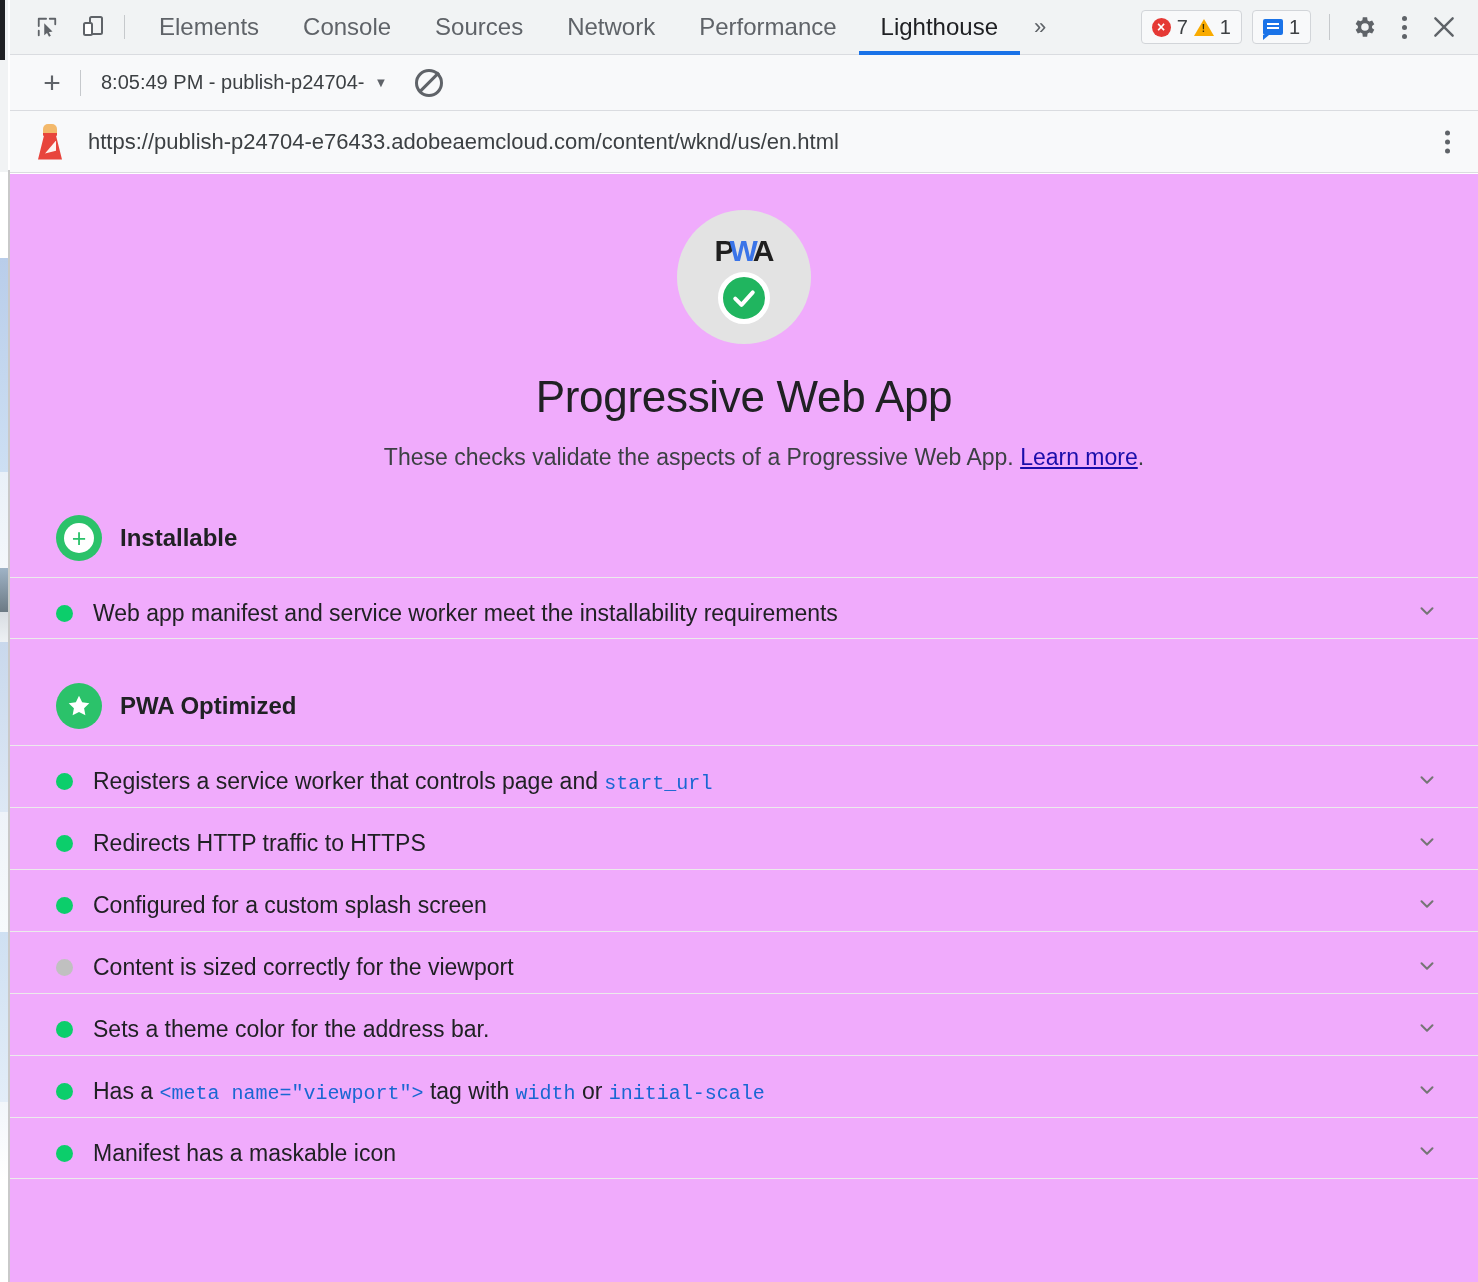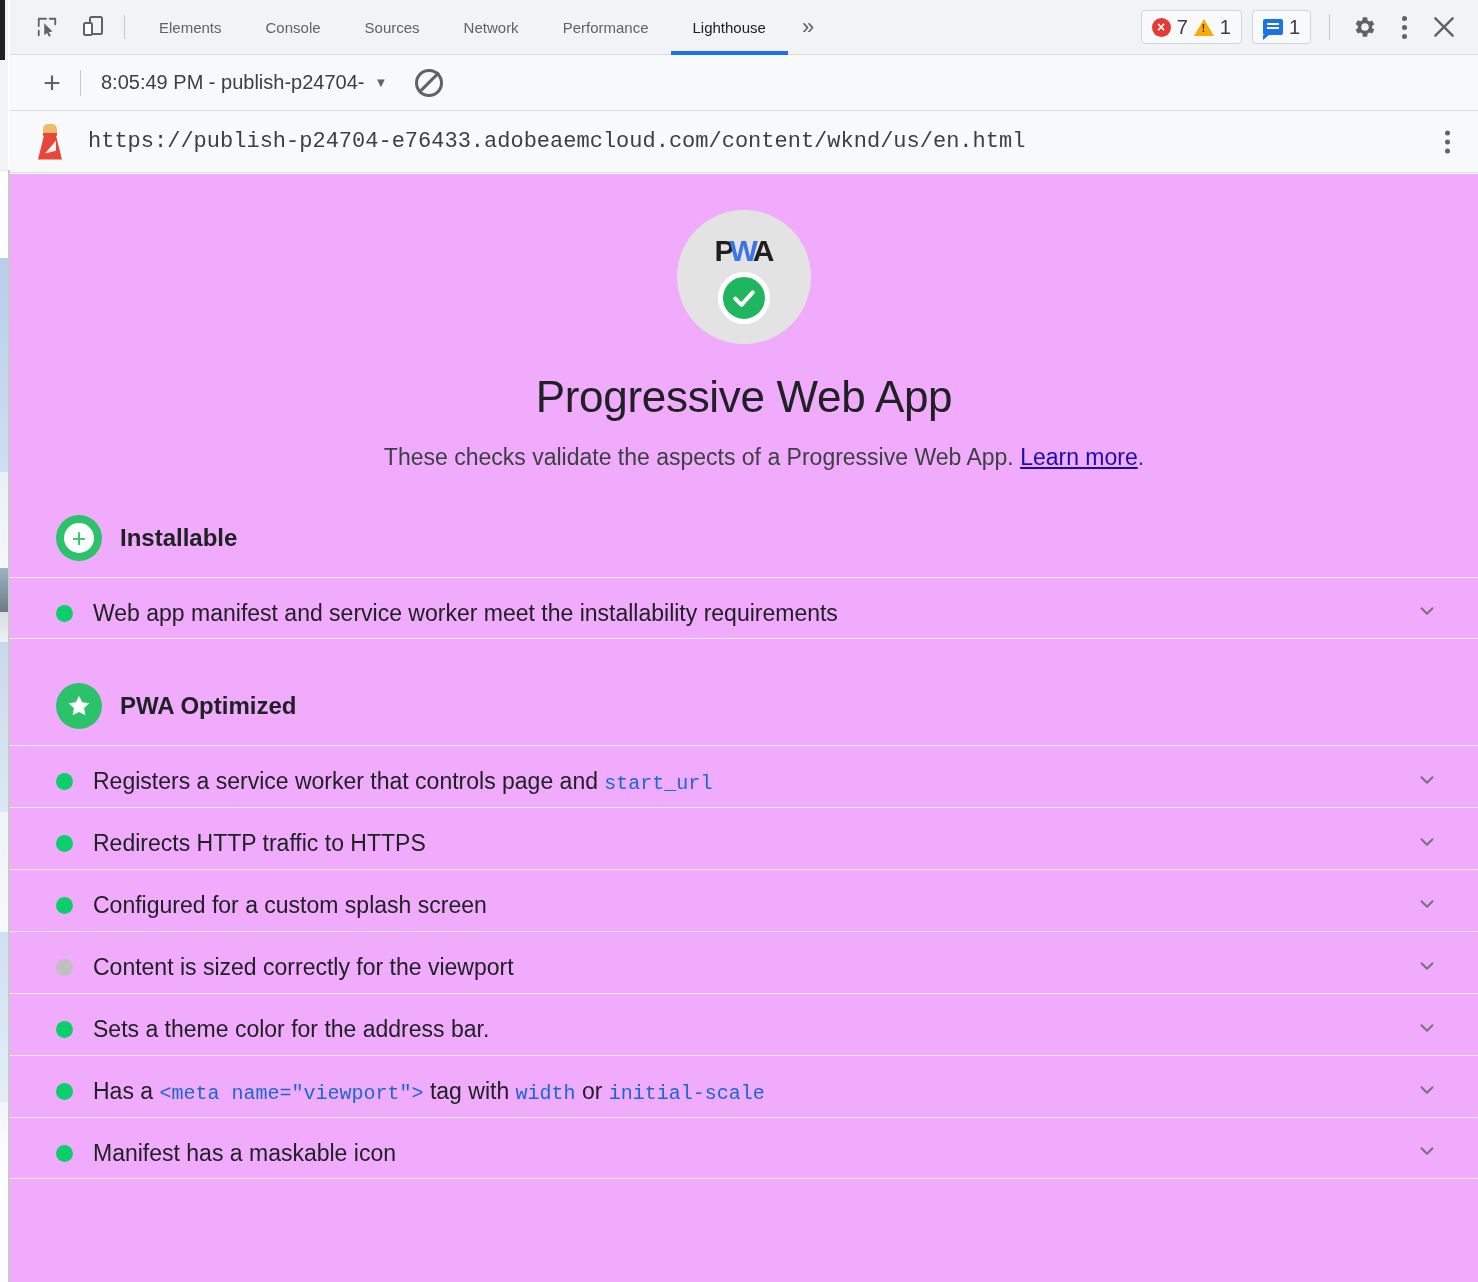--- a/index.html
+++ b/index.html
@@ -53,21 +53,21 @@
     display: flex; align-items: center; justify-content: center;
     border-radius: 3px; cursor: pointer;
   }
   .tb-icon:first-child { margin-left: 18px; }
   .tb-sep {
     width: 1px; height: 24px; background: #c6c9cc; margin: 0 12px;
   }
   .dt-tabs { display: flex; align-items: stretch; height: 55px; }
   .dt-tab {
     display: flex; align-items: center; padding: 0 22px;
-    font-size: 15px; color: #5f6368; cursor: pointer;
+    font-size: 24px; color: #5f6368; cursor: pointer;
     position: relative; white-space: nowrap;
   }
   .dt-tab.active { color: #202124; }
   .dt-tab.active::after {
     content: ""; position: absolute; left: 0; right: 0; bottom: 0;
     height: 4px; background: #1a73e8;
   }
   .dt-more {
     color: #5f6368; font-size: 22px; padding: 0 14px; cursor: pointer;
     display: flex; align-items: center; height: 100%;
@@ -139,21 +139,21 @@
   }
   .no-entry::after {
     content:""; position:absolute; left:-3px; top:9px; width:28px; height:3px;
     background:#5f6368; transform: rotate(-45deg);
   }
 
   
   .url-bar {
     position: absolute; left: 10px; top: 111px; right: 0; height: 62px;
     background: #f8f9fa; border-bottom: 1px solid #dadce0;
-    display:flex; align-items:center;font-family:Liberation Mono, monospace;
+    display:flex; align-items:center;
   }
   .lh-icon { margin-left: 24px; width: 32px; height: 40px; position: relative; }
   .lh-top {
     position:absolute; left:9px; top:2px; width:14px; height:12px;
     background:#f3b96b; border-radius: 5px 5px 1px 1px;
     border-bottom: 3px solid #e8453c;
   }
   .lh-body {
     position:absolute; left:4px; top:14px; width:24px; height:24px;
     background:#e8453c; clip-path: polygon(25% 0, 75% 0, 100% 100%, 0 100%);

